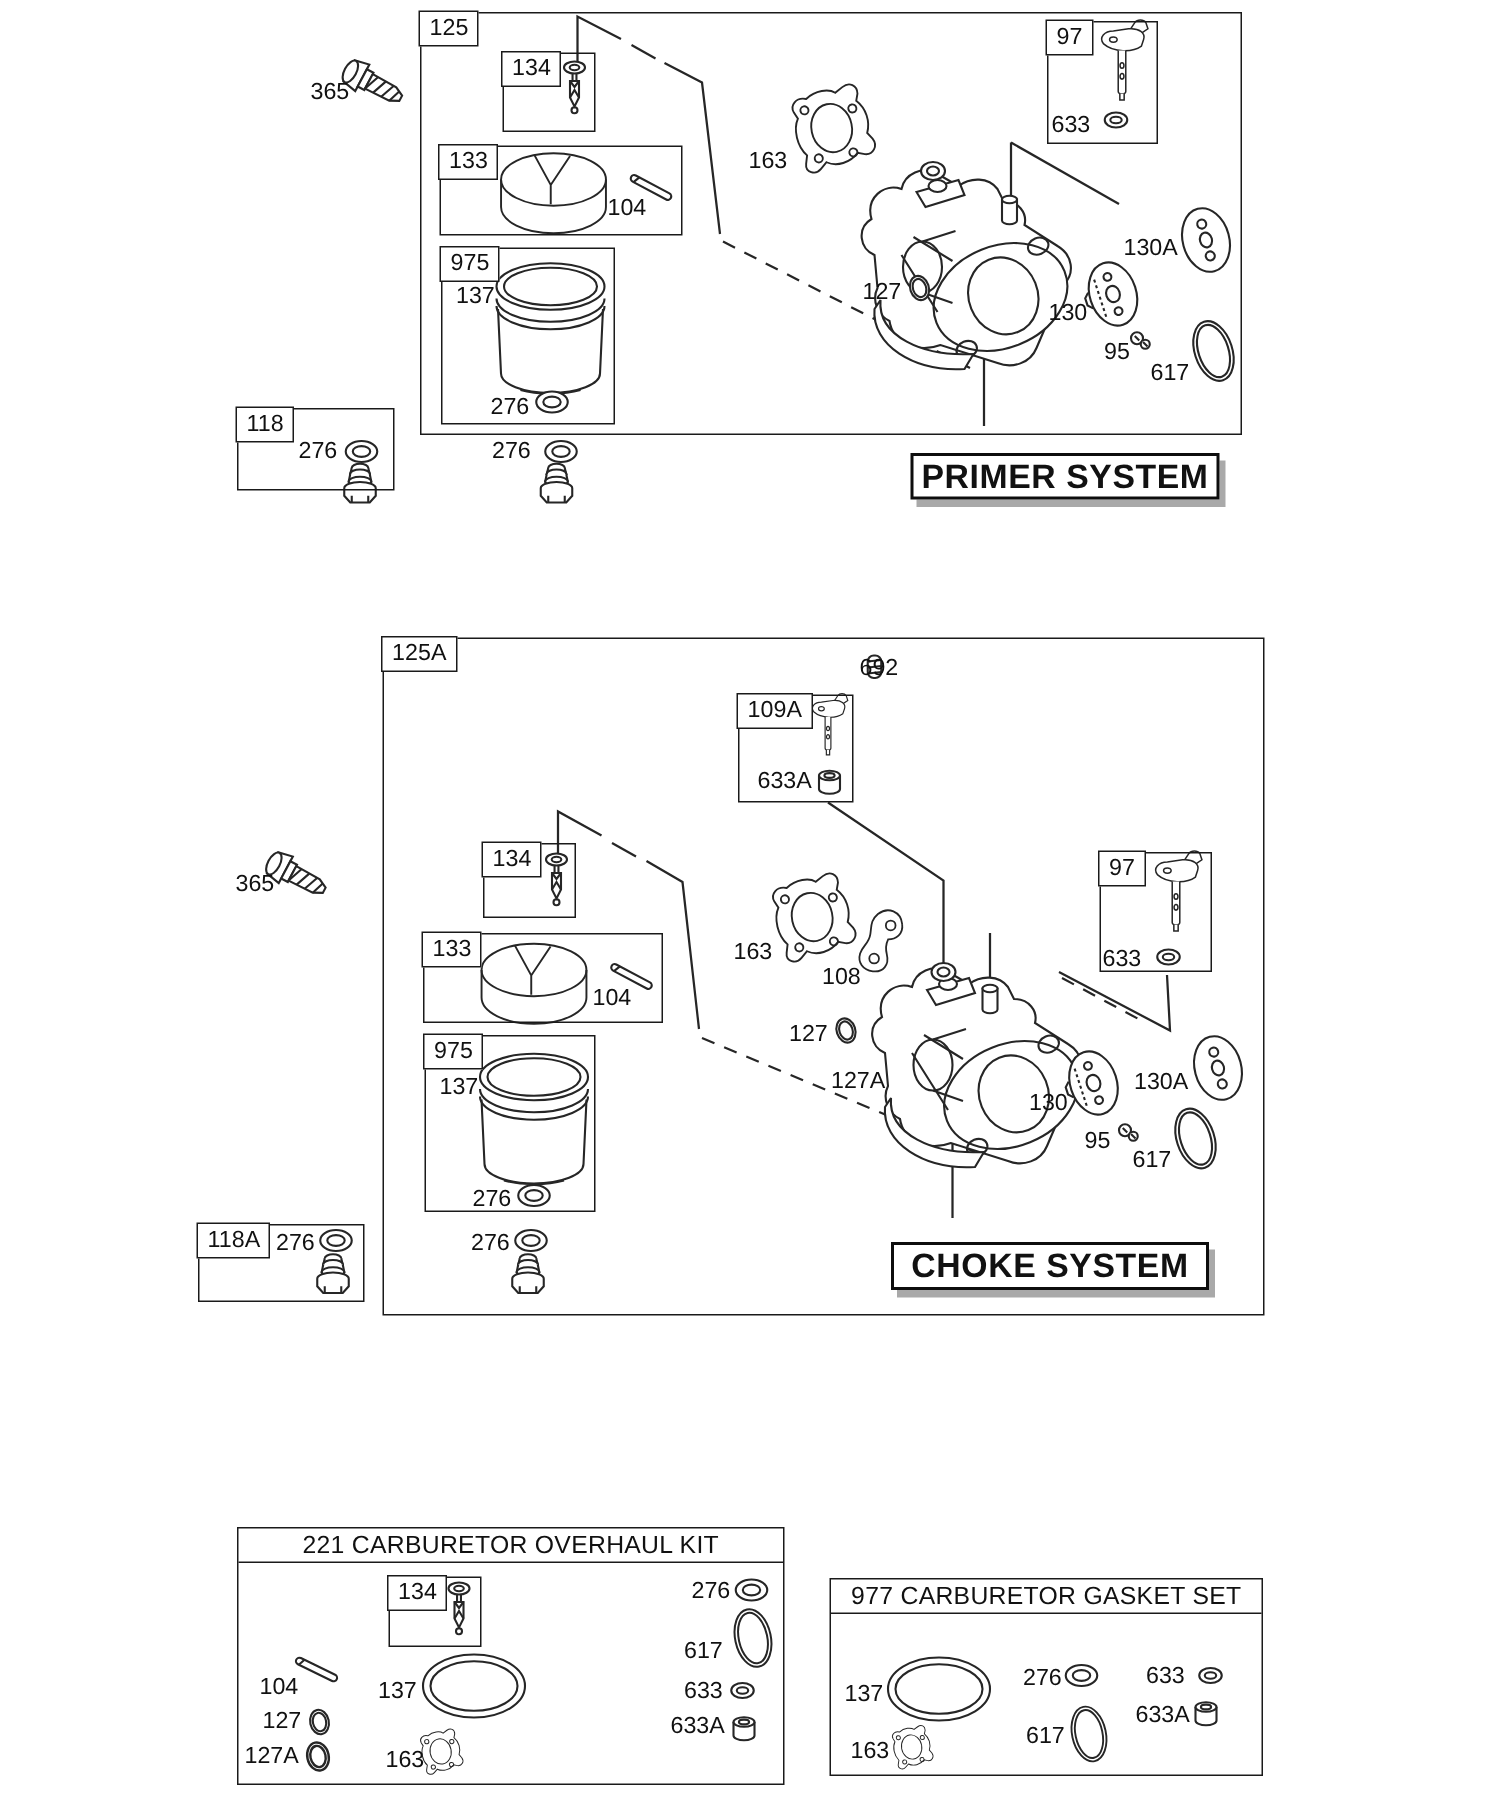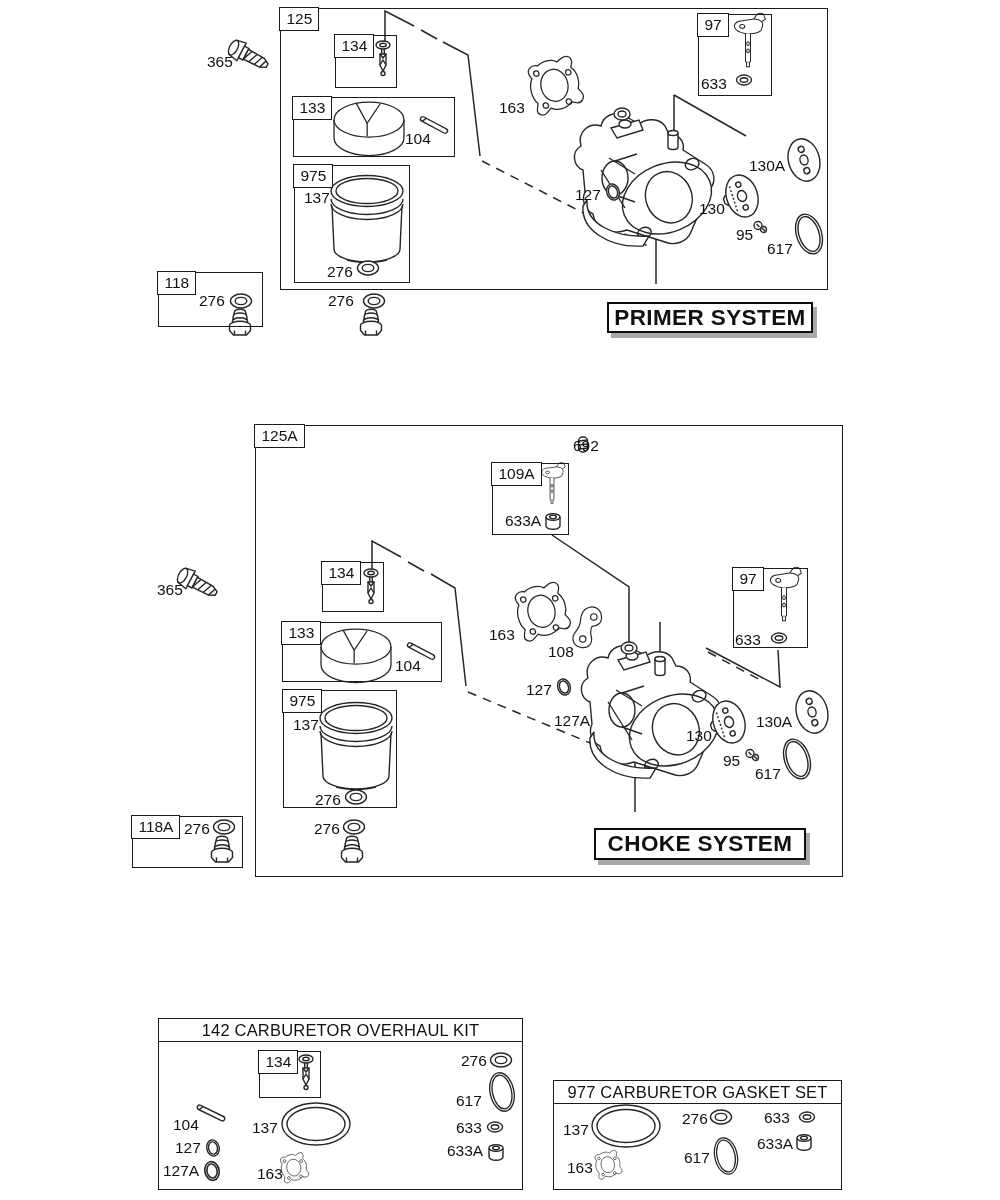--- a/index.html
+++ b/index.html
@@ -330,36 +330,36 @@
 </div>
 <div class="pl" style="left:735px;top:631px">633</div>
 
 <div class="pbox" style="left:132px;top:816px;width:111px;height:52px">
   <span class="ptab">118A</span>
 </div>
 <div class="pl" style="left:184px;top:820px">276</div>
 <div class="pl" style="left:314px;top:820px">276</div>
 
 <div class="kitbox" style="left:158px;top:1018px;width:365px;height:172px">
-  <div class="kittitle">142 CARBURETOR OVERHAUL KIT</div>
+  <div class="kittitle">221 CARBURETOR OVERHAUL KIT</div>
 </div>
 <div class="pbox" style="left:259px;top:1051px;width:62px;height:47px">
   <span class="ptab">134</span>
 </div>
 <div class="pl" style="left:173px;top:1116px">104</div>
 <div class="pl" style="left:175px;top:1139px">127</div>
 <div class="pl" style="left:163px;top:1162px">127A</div>
 <div class="pl" style="left:252px;top:1119px">137</div>
 <div class="pl" style="left:257px;top:1165px">163</div>
 <div class="pl" style="left:461px;top:1052px">276</div>
 <div class="pl" style="left:456px;top:1092px">617</div>
 <div class="pl" style="left:456px;top:1119px">633</div>
 <div class="pl" style="left:447px;top:1142px">633A</div>
 
-<div class="kitbox" style="left:553px;top:1080px;width:289px;height:110px">
+<div class="kitbox" style="left:553px;top:1052px;width:289px;height:132px">
   <div class="kittitle">977 CARBURETOR GASKET SET</div>
 </div>
 <div class="pl" style="left:563px;top:1121px">137</div>
 <div class="pl" style="left:567px;top:1159px">163</div>
 <div class="pl" style="left:682px;top:1110px">276</div>
 <div class="pl" style="left:684px;top:1149px">617</div>
 <div class="pl" style="left:764px;top:1109px">633</div>
 <div class="pl" style="left:757px;top:1135px">633A</div>
 
 </div>

